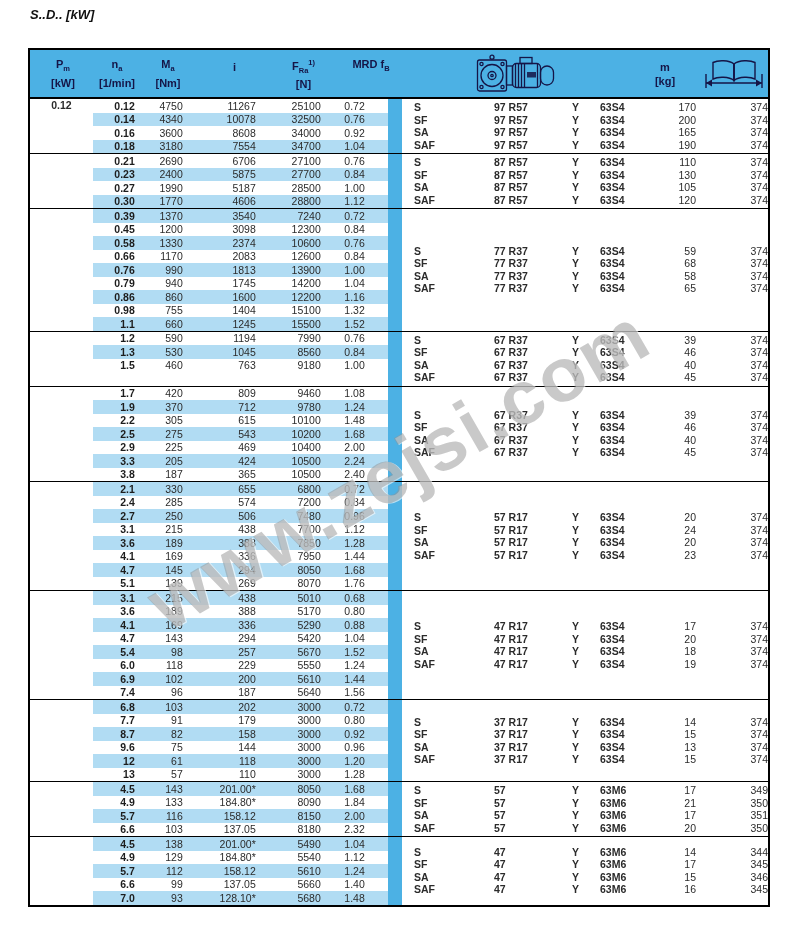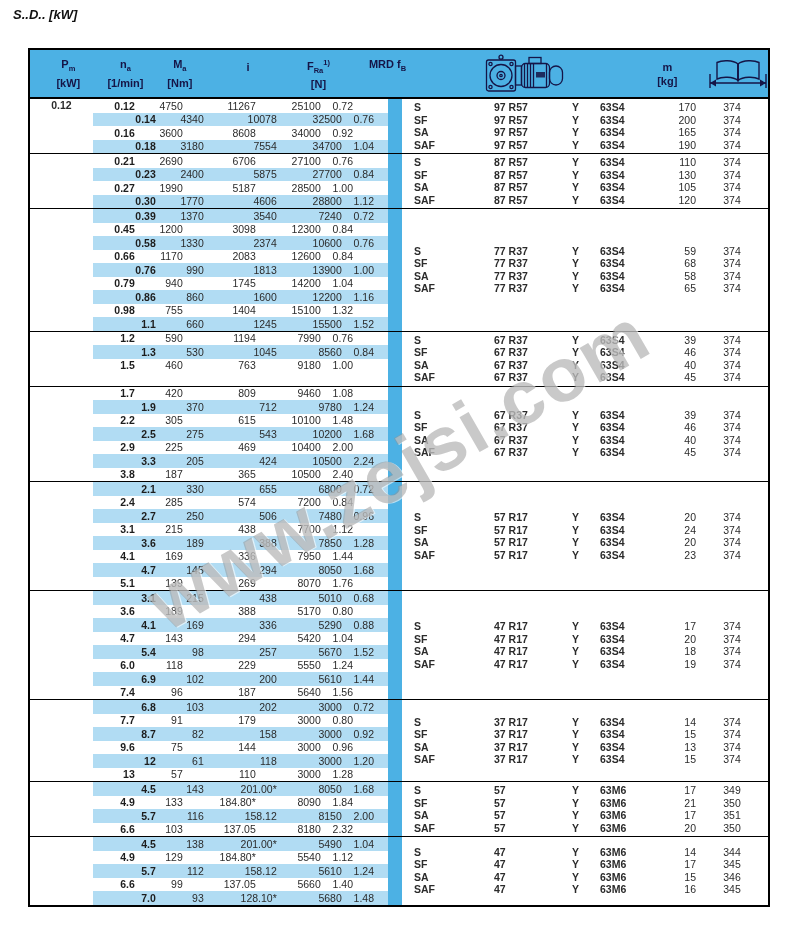--- a/index.html
+++ b/index.html
@@ -1,31 +1,31 @@
 <!DOCTYPE html>
 <html style="--header-blue: #4cb1e4; --stripe-blue: #b1dcf3; --header-text: #151547;"><head>
 <meta charset="utf-8">
 <style>
   html,body{margin:0;padding:0;}
   body{
     width:794px;height:930px;background:#ffffff;position:relative;overflow:hidden;
     font-family:"Liberation Sans", sans-serif;color:#2b2b2b;
   }
-  .doc-title{position:absolute;top:7px;left:13px;font-size:13px;font-weight:bold;font-style:italic;color:#111;}
+  .doc-title{position:absolute;top:7px;left:30px;font-size:13px;font-weight:bold;font-style:italic;color:#111;}
   .rtable{
     position:absolute;left:28px;top:48px;width:738px;
     border:2px solid #000;background:#fff;box-sizing:content-box;
   }
   
   .thead{
     height:47px;background:var(--header-blue,#4cb1e4);display:flex;align-items:stretch;
     border-bottom:2px solid #000;color:var(--header-text,#151547);
   }
   .th{display:flex;flex-direction:column;justify-content:center;align-items:center;
-      font-size:11px;font-weight:bold;line-height:14px;padding-left:9px;}
+      font-size:11px;font-weight:bold;line-height:14px;}
   .th sub{font-size:7.5px;}
   .th sup{font-size:7.5px;}
   .h-unit{min-height:14px;}
   .th-pm{width:66px;}
   .th-na{width:42px;}
   .th-ma{width:60px;}
   .th-i{width:73px;}
   .th-fra{width:65px;}
   .th-mrd{width:70px;}
   .th-img{width:224px;}
@@ -33,35 +33,35 @@
   .th-book{width:68px;}
   
   .group{display:flex;align-items:stretch;border-bottom:1.5px solid #000;}
   .group:last-child{border-bottom:none;}
   .col-pm{width:66px;background:#fff;font-weight:bold;font-size:10.5px;text-align:center;}
   .pm-val{display:block;line-height:13.5px;}
   .col-data{width:310px;}
   .band{width:15px;background:var(--header-blue,#4cb1e4);}
   .col-variants{flex:1;display:flex;flex-direction:column;justify-content:center;background:#fff;}
   .drow{height:13.5px;display:flex;align-items:center;font-size:10.5px;}
-  .drow.hl{background:var(--stripe-blue,#b1dcf3);padding-left:21px;}
+  .drow.hl{background:var(--stripe-blue,#b1dcf3);}
   .c{text-align:right;white-space:pre;}
   .c-na{width:42px;font-weight:bold;color:#1d1d1d;}
   .c-ma{width:48px;}
   .c-i{width:73px;}
   .c-fra{width:65px;}
-  .c-mrd{width:44px;text-align:center;}
+  .c-mrd{width:44px;}
   .vrow{display:flex;align-items:center;font-size:10.5px;line-height:12.5px;padding-left:12px;}
   .v{white-space:pre;}
   .v-type{width:48px;font-weight:bold;}
   .v-gear{width:78px;font-weight:bold;margin-left:32px;}
   .v-conn{width:28px;font-weight:bold;}
   .v-motor{width:60px;font-weight:bold;}
   .v-m{width:36px;text-align:right;}
-  .v-page{width:72px;text-align:center;}
+  .v-page{width:72px;text-align:right;}
   
   .watermark{
     position:absolute;left:58px;top:408px;width:680px;height:120px;
     display:flex;align-items:center;justify-content:center;
     transform:rotate(-30deg);transform-origin:50% 50%;
     font-size:76px;font-weight:bold;letter-spacing:2px;
     color:rgba(148,148,148,0.5);text-shadow:1px 1px 0 rgba(255,255,255,0.6);
     pointer-events:none;z-index:5;white-space:nowrap;
   }
   svg{display:block;}

